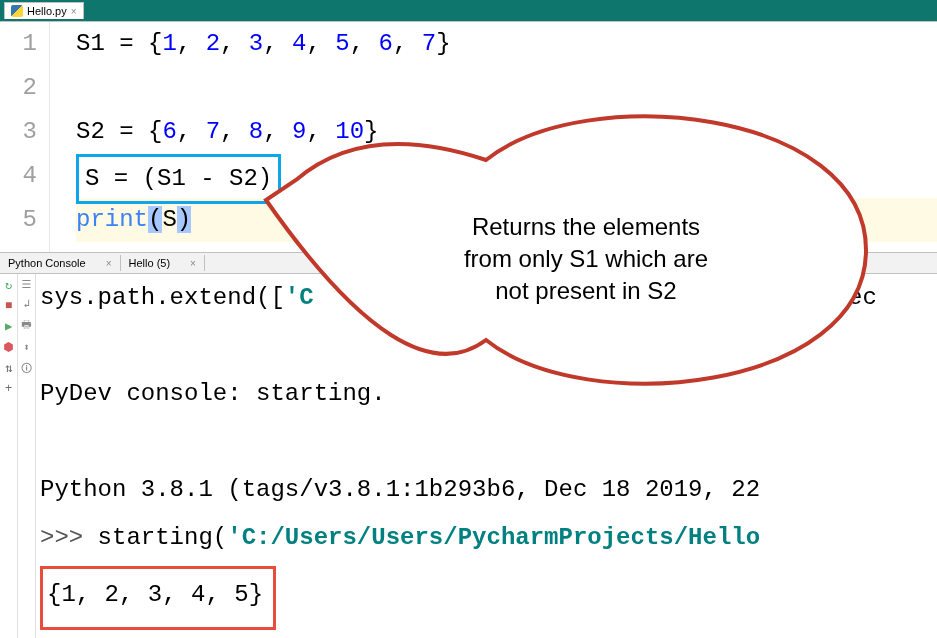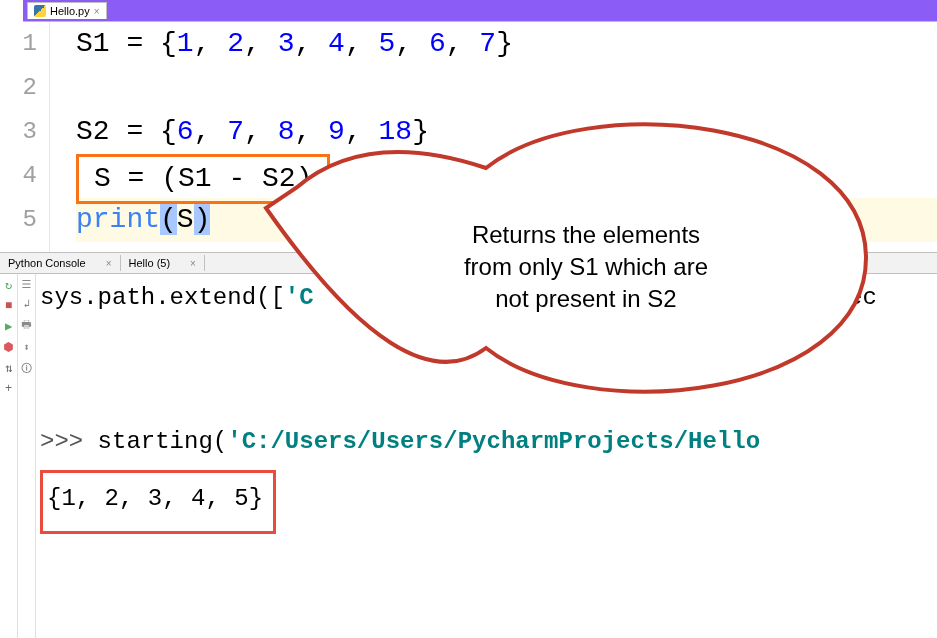--- a/index.html
+++ b/index.html
@@ -1,39 +1,39 @@
 <!DOCTYPE html>
 <html><head>
 <meta charset="utf-8">
 <style>
   * { margin:0; padding:0; box-sizing:border-box; }
   body { font-family: Consolas, 'Courier New', monospace; font-size:21px; background:#fff; color:#000; width:937px; height:638px; overflow:hidden; position:relative; }
-  .file-tab-bar { height:22px; border-bottom:1px solid #c0c0c0; background:#8b5cf6; font-family:Arial,sans-serif; font-size:11px; display:flex; align-items:center; padding-left:4px;margin-left:23px; }
+  .file-tab-bar { height:22px; border-bottom:1px solid #c0c0c0; background:#0f766e; font-family:Arial,sans-serif; font-size:11px; display:flex; align-items:center; padding-left:4px; }
   .file-tab { display:flex; align-items:center; gap:4px; padding:2px 6px; background:#fff; border:1px solid #c0c0c0; border-bottom:none; }
   .editor { display:flex; height:230px; background:#fff; }
   .gutter { width:50px; text-align:right; padding-right:12px; color:#a0a0a0; font-size:24px; line-height:44px; border-right:1px solid #e8e8e8; }
   .gutter div { height:44px; }
-  .code { flex:1; padding-left:26px; font-size:28px; line-height:44px; }
+  .code { flex:1; padding-left:26px; font-size:24px; line-height:44px; }
   .code-line { height:44px; white-space:pre; }
   .hl-line { background:#fffae3; }
   .kw-num { color:#0000ff; }
   .kw-builtin { color:#3b82f6; }
   .caret-sel { background:#a6c8ff; }
-  .red-box { border:3px solid #f97316; display:inline-block; padding:0 15px; }
+  .red-box { border:3px solid #0ea5e9; display:inline-block; padding:0 6px; }
   .console-tabs { height:22px; border-top:1px solid #c0c0c0; border-bottom:1px solid #c0c0c0; background:#f2f2f2; font-family:Arial,sans-serif; font-size:11px; display:flex; align-items:center; }
   .ctab { padding:2px 8px; border-right:1px solid #c0c0c0; display:flex; gap:20px; align-items:center; }
   .console-wrap { display:flex; height:364px; }
   .tool-col { width:18px; border-right:1px solid #e0e0e0; display:flex; flex-direction:column; align-items:center; gap:6px; padding-top:4px; font-size:12px; color:#6a6a6a; }
   .tool-col2 { width:18px; border-right:1px solid #e0e0e0; display:flex; flex-direction:column; align-items:center; gap:6px; padding-top:4px; font-size:11px; color:#888; }
   .console { flex:1; padding:0 4px 4px 4px; font-size:24px; line-height:48px; position:relative; overflow:hidden; }
   .cline { white-space:pre; }
   .str-lit { color:#008080; font-weight:bold; }
   .prompt { color:#555; }
   .out-box { border:3px solid #e74c3c; display:inline-block; padding:2px 10px 8px 4px; margin-top:4px; }
-  .callout { position:absolute; left:326px; top:148px; pointer-events:none; }
+  .callout { position:absolute; left:326px; top:140px; pointer-events:none; }
   .callout svg { overflow:visible; }
   .callout-text { font-family:Arial,sans-serif; font-size:24px; fill:#000; }
   .py-icon { width:12px; height:12px; display:inline-block; background:linear-gradient(135deg,#3776ab 50%,#ffd43b 50%); border-radius:2px; }
   .close-x { color:#888; font-size:10px; }
   .tri-green { color:#59a869; }
   .bug-icon { color:#db5860; }
   .stop-icon { color:#c75450; }
 </style>
 </head>
 <body>
@@ -50,21 +50,21 @@
   <div class="gutter">
     <div>1</div>
     <div>2</div>
     <div>3</div>
     <div>4</div>
     <div>5</div>
   </div>
   <div class="code">
     <div class="code-line"><span>S1 = {</span><span class="kw-num">1</span><span>, </span><span class="kw-num">2</span><span>, </span><span class="kw-num">3</span><span>, </span><span class="kw-num">4</span><span>, </span><span class="kw-num">5</span><span>, </span><span class="kw-num">6</span><span>, </span><span class="kw-num">7</span><span>}</span></div>
     <div class="code-line"></div>
-    <div class="code-line"><span>S2 = {</span><span class="kw-num">6</span><span>, </span><span class="kw-num">7</span><span>, </span><span class="kw-num">8</span><span>, </span><span class="kw-num">9</span><span>, </span><span class="kw-num">18</span><span>}</span></div>
+    <div class="code-line"><span>S2 = {</span><span class="kw-num">6</span><span>, </span><span class="kw-num">7</span><span>, </span><span class="kw-num">8</span><span>, </span><span class="kw-num">9</span><span>, </span><span class="kw-num">10</span><span>}</span></div>
     <div class="code-line"><span class="red-box"><span>S = (S1 - S2)</span></span></div>
     <div class="code-line hl-line"><span class="kw-builtin">print</span><span class="caret-sel">(</span><span>S</span><span class="caret-sel">)</span></div>
   </div>
 </div>
 
 <div class="console-tabs">
   <div class="ctab">
       <span>Python Console</span>
       <span class="close-x">×</span>
     </div>
@@ -86,21 +86,23 @@
   <div class="tool-col2">
     <span>☰</span>
     <span>↲</span>
     <span>🖶</span>
     <span>⬍</span>
     <span>🛈</span>
   </div>
   <div class="console">
     <div class="cline"><span>sys.path.extend([</span><span class="str-lit">'C</span><span style="display:inline-block;width:520px"></span><span>jec</span></div>
     <div class="cline">&nbsp;</div>
+    <div class="cline"><span>PyDev console: starting.</span></div>
     <div class="cline">&nbsp;</div>
+    <div class="cline"><span>Python 3.8.1 (tags/v3.8.1:1b293b6, Dec 18 2019, 22</span></div>
     <div class="cline"><span class="prompt">&gt;&gt;&gt; </span><span>starting(</span><span class="str-lit">'C:/Users/Users/PycharmProjects/Hello</span></div>
     <div class="cline"><span class="out-box"><span>{1, 2, 3, 4, 5}</span></span></div>
   </div>
 </div>
 
 <div class="callout">
   <svg width="560" height="280">
     <path d="M -30 40  
              Q 40 -20  160 20
              C 260 -60  540 -30  540 110

